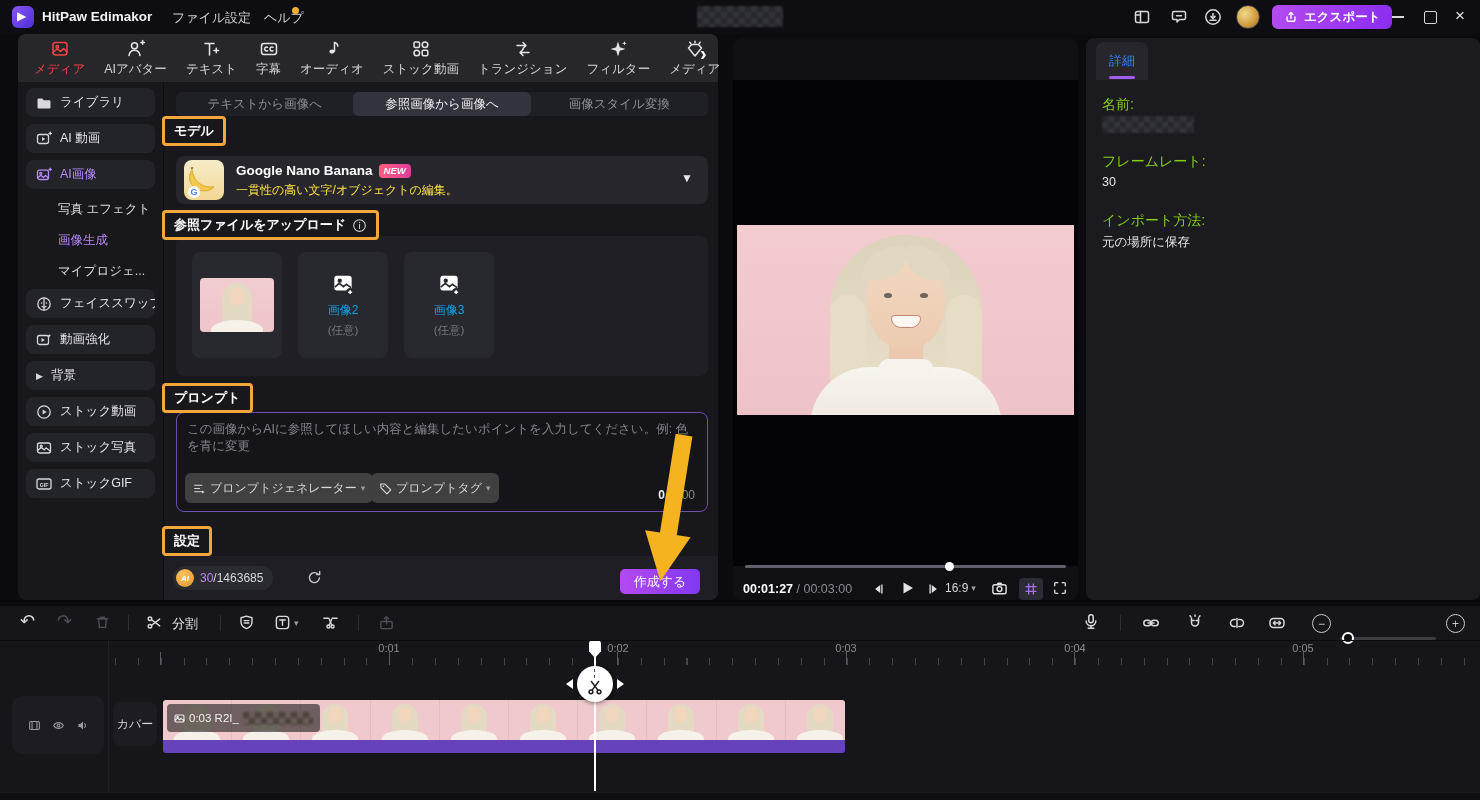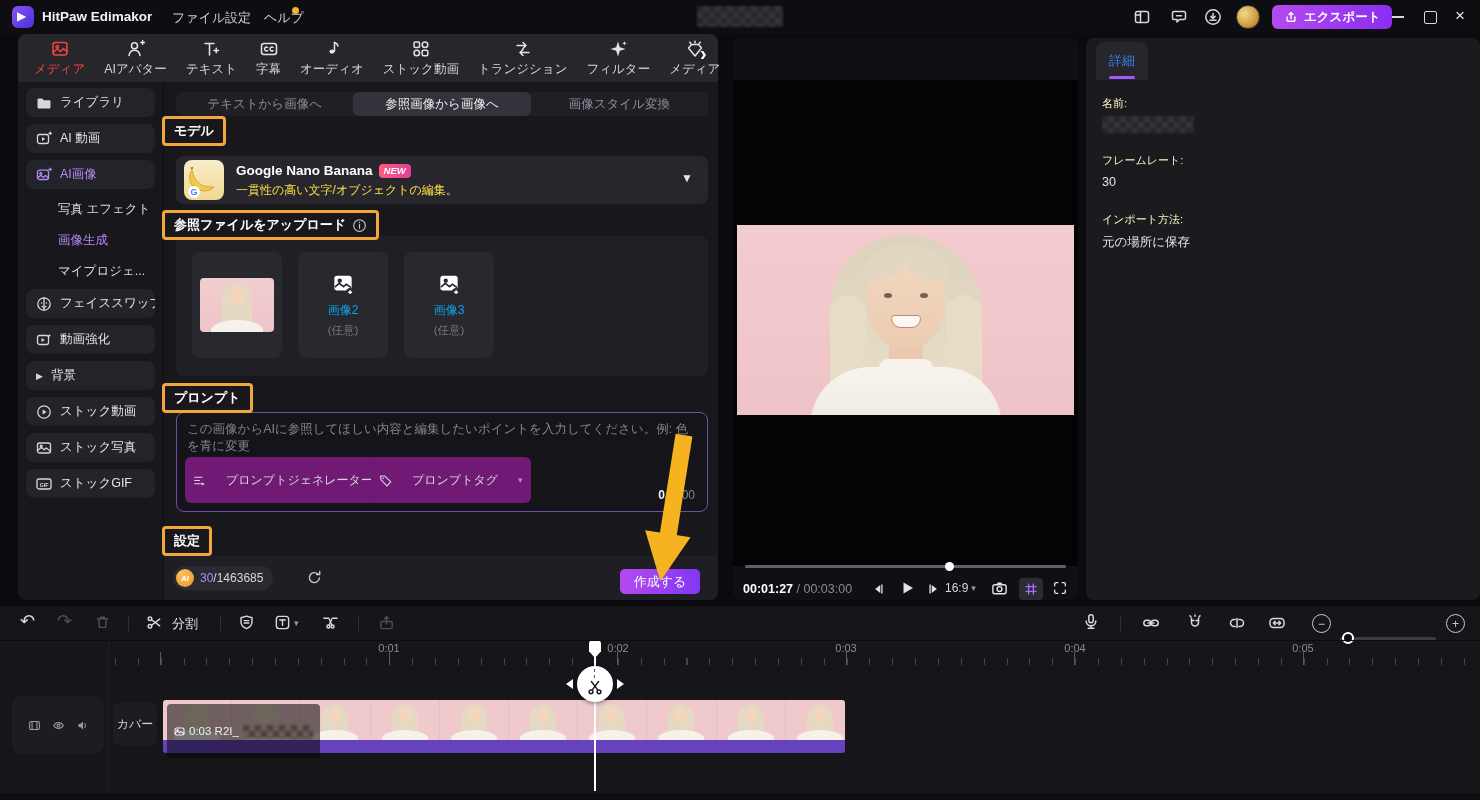--- a/index.html
+++ b/index.html
@@ -53,21 +53,21 @@
   .up-card{top:16px;width:90px;height:106px;background:#28282f;border-radius:8px;display:flex;flex-direction:column;align-items:center;justify-content:center;gap:4px}
   .up-lb{font-size:12px;color:#0ea5e9}
   .up-sub{font-size:11.5px;color:#77777e}
   .mini{position:relative;width:74px;height:54px;border-radius:4px;background:linear-gradient(180deg,#f2cdd0,#eec5c8);overflow:hidden}
   .mini .m-hair{position:absolute;left:50%;top:5px;transform:translateX(-50%);width:30px;height:48px;background:#e4d9c2;border-radius:15px 15px 10px 10px}
   .mini .m-face{position:absolute;left:50%;top:9px;transform:translateX(-50%);width:15px;height:19px;background:#f2d6bd;border-radius:50%}
   .mini .m-sw{position:absolute;left:50%;bottom:-8px;transform:translateX(-50%);width:52px;height:20px;background:#f6f2ea;border-radius:50% 50% 0 0}
   .prompt-box{left:176px;top:412px;width:532px;height:100px;background:#141419;border:1px solid #6e4fb0;border-radius:8px;box-sizing:border-box}
   .prompt-box textarea{position:absolute;left:8px;top:6px;width:510px;height:58px;background:transparent;border:none;outline:none;resize:none;color:#e6e6ea;font-size:12.5px;font-family:"Liberation Sans","DejaVu Sans",sans-serif}
   .prompt-box textarea::placeholder{color:#84848c}
-  .pill{height:22px;background:#701a75;border-radius:6px;display:flex;align-items:center;gap:20px;padding:12px 8px;font-size:12px;color:#d8d8dc}
+  .pill{height:22px;background:#404040;border-radius:6px;display:flex;align-items:center;gap:4px;padding:4px 8px;font-size:12px;color:#d8d8dc}
   .pill .dd{font-size:9px;color:#9a9aa2}
   .counter{position:absolute;right:12px;bottom:9px;font-size:12px;color:#8a8a92}
   .counter b{color:#f0f0f3}
   .settings-bar{left:164px;top:556px;width:554px;height:44px;background:#1e1e24;border-radius:0 0 8px 0}
   .credits{left:9px;top:10px;height:24px;border-radius:12px;background:#2a2a31;display:flex;align-items:center;gap:6px;padding:0 10px 0 3px;font-size:12px}
   .coin{width:18px;height:18px;border-radius:50%;background:radial-gradient(circle at 35% 30%,#f8c260,#ee9426);display:flex;align-items:center;justify-content:center;font-size:8px;font-weight:bold;color:#fff;font-style:italic}
   .credits .used{color:#b789f7}
   .credits .total{color:#d6d6da}
   .create-btn{left:456px;top:13px;width:80px;height:25px;border-radius:5px;background:linear-gradient(90deg,#b44af0,#8138f2);display:flex;align-items:center;justify-content:center;font-size:13px;color:#fff}
   
@@ -91,21 +91,21 @@
   .pc-time{font-size:12.5px}
   .pc-time .cur{color:#fff;font-weight:bold}
   .pc-time .sep,.pc-time .tot{color:#8a8a92}
   .pc-ic{color:#e2e2e6}
   .ratio{font-size:12px;color:#d8d8dc;display:flex;align-items:center;gap:3px}
   .grid-btn{width:24px;height:22px;background:#2b2b33;border-radius:4px;display:flex;align-items:center;justify-content:center;color:#a86cf5}
   
   #details{left:1086px;top:38px;width:394px;height:562px;background:#1a1a1f;border-radius:8px}
   .det-tab{left:10px;top:4px;width:52px;height:38px;background:#26262c;border-radius:8px 8px 0 0;display:flex;align-items:center;justify-content:center;font-size:13px;color:#3b82f6}
   .det-underline{left:23px;top:38px;width:26px;height:3px;background:#a05cf5;border-radius:2px}
-  .det-label{font-size:11px;color:#fef9c3}
+  .det-label{font-size:14px;color:#84cc16}
   .det-value{font-size:12.5px;color:#e4e4e8}
   
   #timeline{left:0;top:606px;width:1480px;height:187px;background:#15151a}
   .tl-toolbar{left:0;top:0;width:100%;height:34px;display:flex;align-items:center}
   .tli{color:#d8d8dc}
   .tli.dim{color:#4e4e56}
   .tl-div{width:1px;height:16px;background:#2e2e34}
   .split-lb{font-size:13px;color:#e6e6ea;margin-left:6px}
   .zoom-slider{width:96px;height:3px;background:#3c3c42;border-radius:2px;position:relative}
   .zoom-handle{position:absolute;left:2px;top:-5px;width:12px;height:12px;border-radius:50%;background:#0e0e12;border:2.5px solid #fff;box-sizing:border-box}
@@ -116,21 +116,21 @@
   .ruler-lb{position:absolute;top:36px;transform:translateX(-50%);font-size:11px;color:#8a8a92}
   .tl-vdiv{left:108px;top:34px;width:1px;height:152px;background:#1f1f26}
   .track-box{left:12px;top:90px;width:92px;height:58px;background:#1c1c22;border-radius:10px;display:flex;align-items:center;justify-content:center;gap:11px;color:#9a9aa2}
   .cover-btn{left:113px;top:96px;width:44px;height:44px;background:#1c1c22;border-radius:8px;display:flex;align-items:center;justify-content:center;font-size:12px;color:#d6d6da}
   .clip{left:163px;top:94px;width:682px;height:40px;border-radius:3px 3px 0 0;overflow:hidden;display:flex}
   .thumb{position:relative;flex:0 0 68.2px;height:40px;background:#efc9cb;border-right:1px solid rgba(0,0,0,.05);overflow:hidden}
   .t-hair{position:absolute;left:50%;top:4px;transform:translateX(-50%);width:26px;height:42px;background:#e4d9c2;border-radius:13px 13px 9px 9px}
   .t-face{position:absolute;left:50%;top:7px;transform:translateX(-50%);width:13px;height:16px;background:#f2d6bd;border-radius:50%}
   .t-sw{position:absolute;left:50%;bottom:-7px;transform:translateX(-50%);width:46px;height:17px;background:#f6f2ea;border-radius:50% 50% 0 0}
   .clip-bar{left:163px;top:134px;width:682px;height:13px;background:#6742bd;border-radius:0 0 3px 3px}
-  .clip-label{left:167px;top:98px;height:20px;background:rgba(8,8,10,.55);border-radius:4px;display:flex;align-items:center;gap:4px;padding:17px 7px;z-index:4}
+  .clip-label{left:167px;top:98px;height:20px;background:rgba(8,8,10,.55);border-radius:4px;display:flex;align-items:center;gap:4px;padding:4px 7px;z-index:4}
   .clip-label span{font-size:11.5px;color:#f0f0f2;white-space:nowrap}
   .playhead-top{left:589px;top:35px;width:12px;height:17px;background:#fff;clip-path:polygon(8% 0%,92% 0%,100% 12%,100% 60%,50% 100%,0% 60%,0% 12%)}
   .playhead-line{left:594px;top:50px;width:2px;height:135px;background:#fff;z-index:5}
   .cursor-circle{left:577px;top:60px;width:36px;height:36px;border-radius:50%;background:#fff;z-index:6;box-shadow:0 1px 4px rgba(0,0,0,.5)}
   .cursor-dash{position:absolute;left:17px;top:3px;height:9px;border-left:1.5px dashed #55555c}
   .tri{width:0;height:0;border-top:5px solid transparent;border-bottom:5px solid transparent;z-index:6}
   .tri.l{border-right:7px solid #fff}
   .tri.r{border-left:7px solid #fff}
   .bottom-strip{left:0;top:187px;width:1480px;height:7px;background:#0e0e13}
   .arrow-annot{z-index:9}

